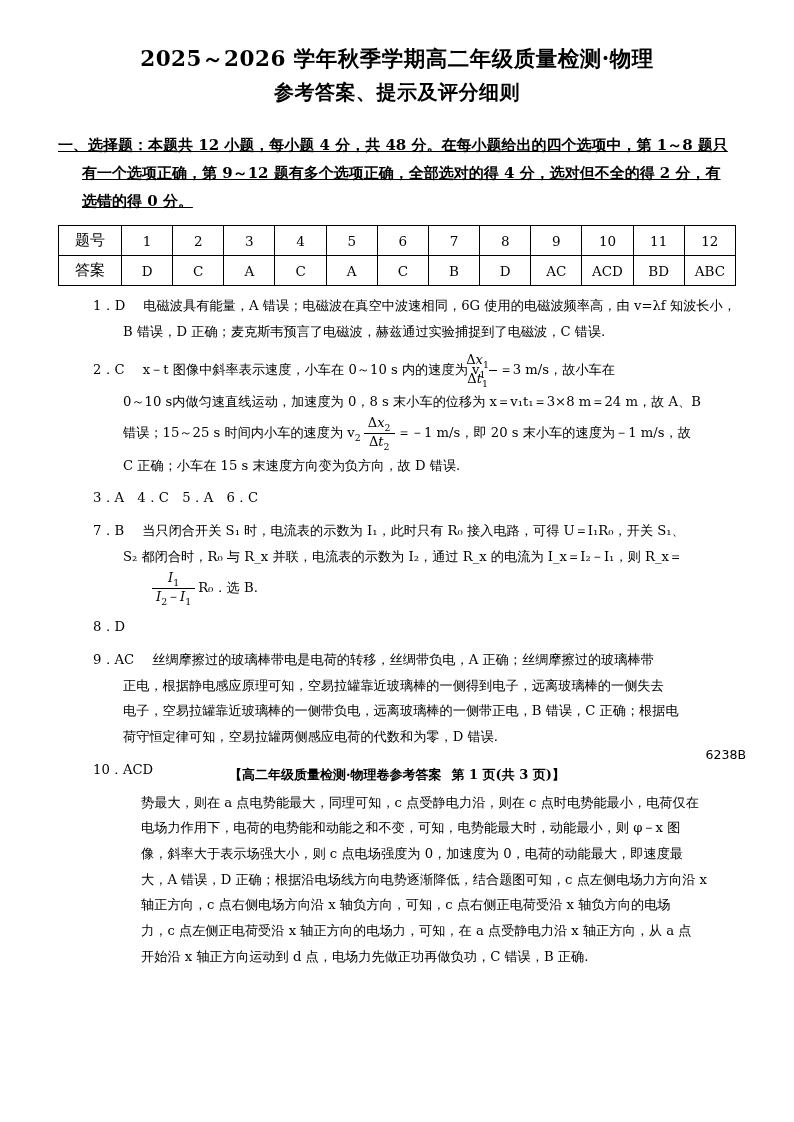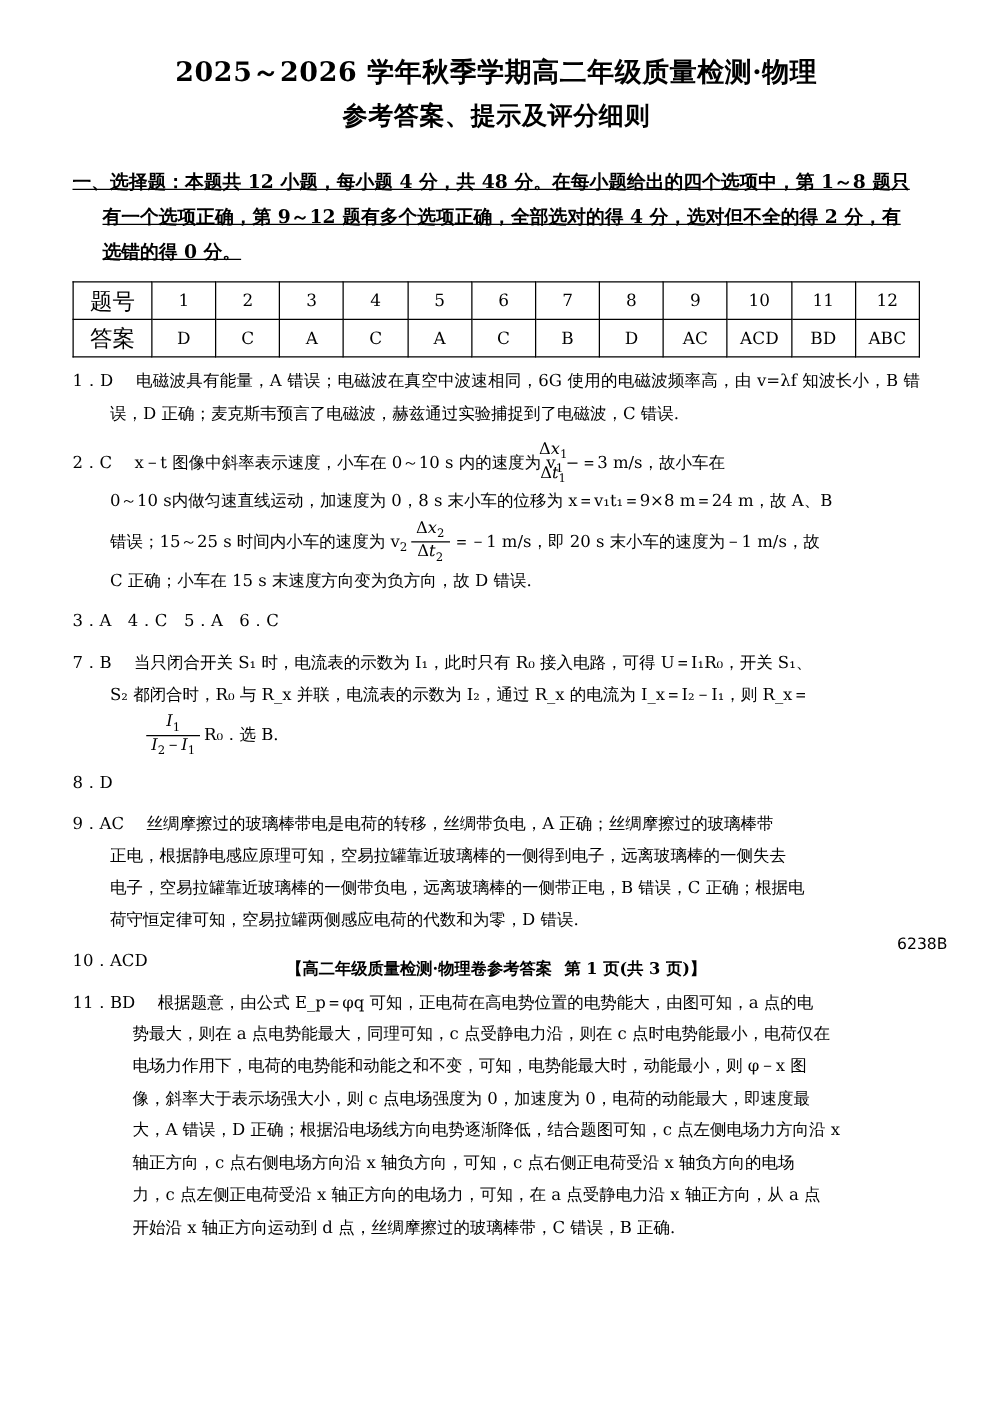--- a/index.html
+++ b/index.html
@@ -61,27 +61,28 @@
   }
   table.answers td {
     border: 1px solid #000;
     text-align: center;
     font-size: 13.5px;
     height: 27px;
     font-family: "DejaVu Serif", "Liberation Serif", serif;
   }
   table.answers td.hdr {
     width: 60px;
-    font-size: 18px;
+    font-size: 15px;
   }
   .expl {
     font-size: 13.2px;
     line-height: 1.95;
     text-align: justify;
     margin-top: 7px;
+    margin-left: 35px;
   }
   .expl .lead {
     white-space: nowrap;
   }
   .hang {
     padding-left: 30px;
     text-indent: -30px;
   }
   .hang2 {
     padding-left: 30px;
@@ -123,21 +124,21 @@
     position: absolute;
     left: 0;
     bottom: 22px;
     width: 794px;
     text-align: center;
     font-size: 13px;
     font-weight: bold;
   }
   .footer .code {
     position: absolute;
-    right: 36px;
+    right: 48px;
     bottom: 22px;
     font-size: 12.5px;
     font-weight: normal;
     font-family: "DejaVu Sans", "Liberation Sans", sans-serif;
     margin-left: 46px;
   }
   .bracket {
     font-weight: bold;
   }
 </style>
@@ -192,21 +193,21 @@
 
   <div class="expl hang">
     <span class="lead">1．D</span><span class="sp"></span><span>电磁波具有能量，A 错误；电磁波在真空中波速相同，6G 使用的电磁波频率高，由 v=λf 知波长小，B 错误，D 正确；麦克斯韦预言了电磁波，赫兹通过实验捕捉到了电磁波，C 错误.</span>
   </div>
 
   <div class="expl">
     <div class="hang">
       <span class="lead">2．C</span><span class="sp"></span><span>x－t 图像中斜率表示速度，小车在 0～10 s 内的速度为 v</span><sub>1</sub><span class="bigfrac"><span class="num">Δ<i class="v">x</i><sub>1</sub></span><span class="den">Δ<i class="v">t</i><sub>1</sub></span></span><span>＝3 m/s，故小车在</span>
     </div>
     <div class="hang2">
-      <span>0～10 s内做匀速直线运动，加速度为 0，8 s 末小车的位移为 x＝v₁t₁＝9×8 m＝24 m，故 A、B</span>
+      <span>0～10 s内做匀速直线运动，加速度为 0，8 s 末小车的位移为 x＝v₁t₁＝3×8 m＝24 m，故 A、B</span>
     </div>
     <div class="hang2">
       <span>错误；15～25 s 时间内小车的速度为 v</span><sub>2</sub><span class="bigfrac"><span class="num">Δ<i class="v">x</i><sub>2</sub></span><span class="den">Δ<i class="v">t</i><sub>2</sub></span></span><span>＝－1 m/s，即 20 s 末小车的速度为－1 m/s，故</span>
     </div>
     <div class="hang2">
       <span>C 正确；小车在 15 s 末速度方向变为负方向，故 D 错误.</span>
     </div>
   </div>
 
   <div class="expl hang">3．A　4．C　5．A　6．C</div>
@@ -236,43 +237,40 @@
       <span>电子，空易拉罐靠近玻璃棒的一侧带负电，远离玻璃棒的一侧带正电，B 错误，C 正确；根据电</span>
     </div>
     <div class="hang2">
       <span>荷守恒定律可知，空易拉罐两侧感应电荷的代数和为零，D 错误.</span>
     </div>
   </div>
 
   <div class="expl hang">10．ACD</div>
 
   <div class="expl">
-    <div class="hang">
-      <span class="lead">11．BD</span><span class="sp"></span><span>根据题意，由公式 E_p＝φq 可知，正电荷在高电势位置的电势能大，由图可知，a 点的电</span>
-    </div>
     <div class="hang2" style="padding-left:48px;">
       <span>势最大，则在 a 点电势能最大，同理可知，c 点受静电力沿，则在 c 点时电势能最小，电荷仅在</span>
     </div>
     <div class="hang2" style="padding-left:48px;">
       <span>电场力作用下，电荷的电势能和动能之和不变，可知，电势能最大时，动能最小，则 φ－x 图</span>
     </div>
     <div class="hang2" style="padding-left:48px;">
       <span>像，斜率大于表示场强大小，则 c 点电场强度为 0，加速度为 0，电荷的动能最大，即速度最</span>
     </div>
     <div class="hang2" style="padding-left:48px;">
       <span>大，A 错误，D 正确；根据沿电场线方向电势逐渐降低，结合题图可知，c 点左侧电场力方向沿 x</span>
     </div>
     <div class="hang2" style="padding-left:48px;">
       <span>轴正方向，c 点右侧电场方向沿 x 轴负方向，可知，c 点右侧正电荷受沿 x 轴负方向的电场</span>
     </div>
     <div class="hang2" style="padding-left:48px;">
       <span>力，c 点左侧正电荷受沿 x 轴正方向的电场力，可知，在 a 点受静电力沿 x 轴正方向，从 a 点</span>
     </div>
     <div class="hang2" style="padding-left:48px;">
-      <span>开始沿 x 轴正方向运动到 d 点，丝绸摩擦过的玻璃棒带，C 错误，B 正确.</span>
+      <span>开始沿 x 轴正方向运动到 d 点，电场力先做正功再做负功，C 错误，B 正确.</span>
     </div>
   </div>
 
   <div class="footer">
     <span class="bracket">【</span><span>高二年级质量检测·物理卷参考答案</span><span class="sp-sm"></span><span>第 1 页(共 3 页)</span><span class="bracket">】</span>
     <span class="code">6238B</span>
   </div>
 
 </div>
 

